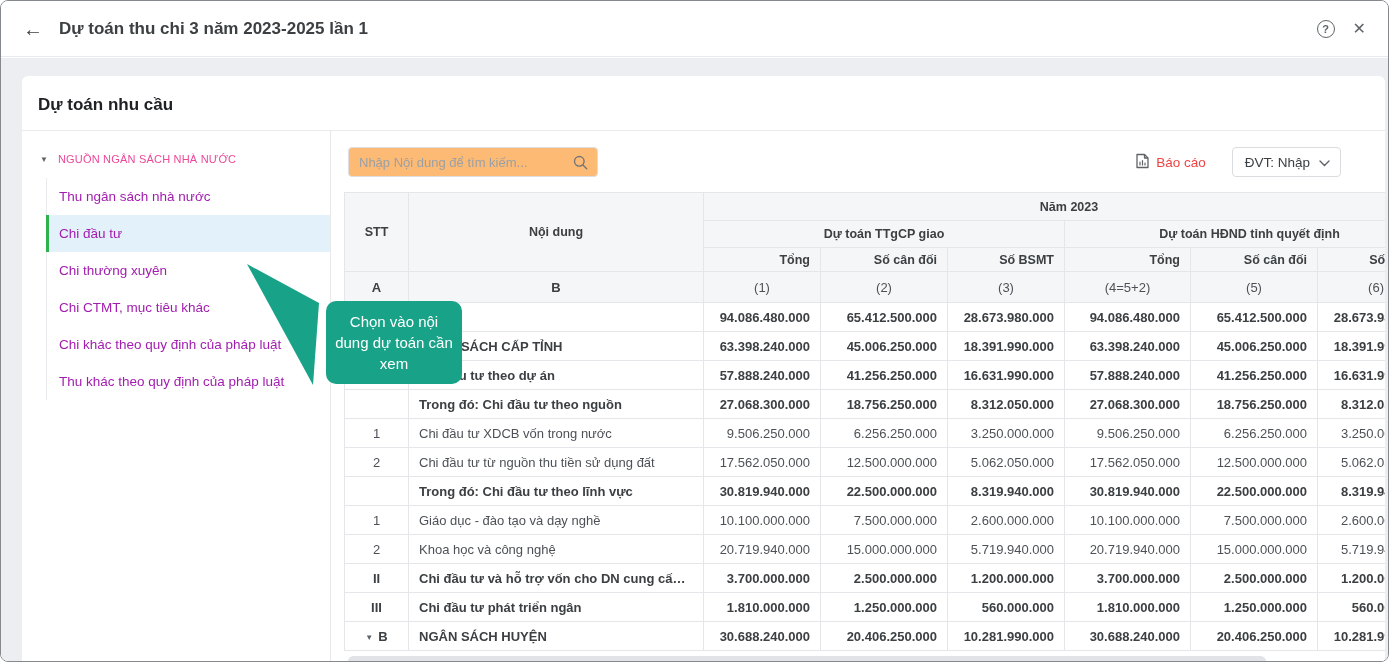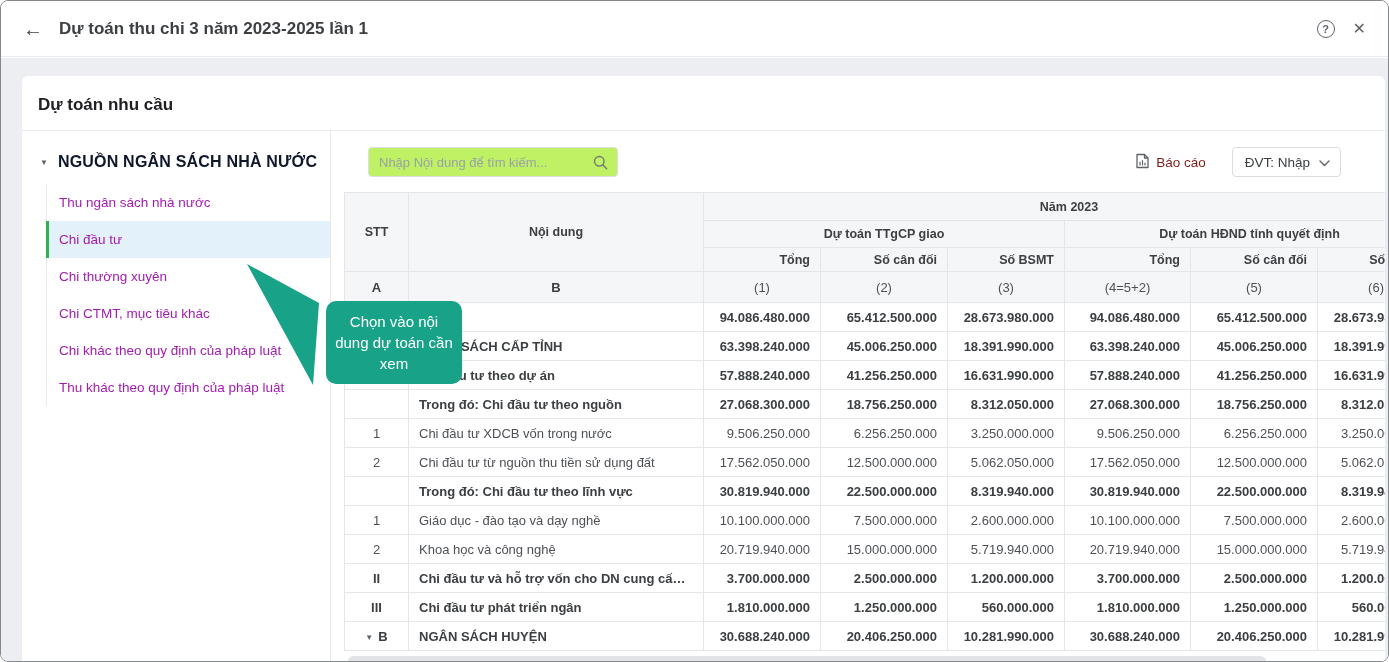--- a/index.html
+++ b/index.html
@@ -32,46 +32,46 @@
     position:absolute; top:57px; left:0; right:0; bottom:0;
     background:#eceef1; padding:18px 3px 0 21px;
   }
   .panel { background:#fff; height:100%; border-radius:6px 6px 0 0; display:flex; flex-direction:column; }
   .panel-title { font-size:17px; font-weight:bold; color:#202124; padding:19px 16px 15px; border-bottom:1px solid #ebebeb; }
   .panel-body { flex:1; display:flex; min-height:0; }
   
   .sidebar { width:309px; min-width:309px; border-right:1px solid #e8e8e8; padding:22px 0 0 18px; }
   .tree-header { display:flex; align-items:center; gap:10px; cursor:pointer; }
   .tree-caret { font-size:8px; color:#5f6368; }
-  .tree-header-label { font-size:16px; font-weight:bold; color:#0f172a; letter-spacing:.2px; }
+  .tree-header-label { font-size:11px; font-weight:normal; color:#ec4899; letter-spacing:.2px; }
   .tree-items { margin:13px 0 0 6px; border-left:1px solid #e8eaed; }
   .tree-item {
     position:relative; height:37px; display:flex; align-items:center;
     padding-left:12px; font-size:13.5px; color:#a21caf; cursor:pointer; white-space:nowrap;
   }
   .tree-item.selected { background:#e3f1fb; }
   .tree-item.selected::before {
     content:""; position:absolute; left:-1px; top:0; bottom:0; width:3px; background:#2fb14e;
   }
   
   .main { flex:1; min-width:0; padding:16px 0 0 13px; overflow:hidden; }
   .toolbar { display:flex; align-items:center; margin:0 44px 15px 4px; }
   .search-box {
     position:relative; width:250px; height:30px;
-    border:1px solid #dcdee1; border-radius:4px; background:#bef264;margin-left:20px;
+    border:1px solid #dcdee1; border-radius:4px; background:#fdba74;
   }
   .search-box input {
     border:none; outline:none; width:100%; height:100%;
     padding:0 32px 0 10px; font-size:13px; color:#3c4043;
     font-family:"Liberation Sans", sans-serif; background:transparent;
   }
   .search-box input::placeholder { color:#9aa0a6; }
   .search-glyph { position:absolute; right:9px; top:7px; cursor:pointer; }
   .toolbar-spacer { flex:1; }
-  .report-btn { display:flex; align-items:center; gap:7px; font-size:13.5px; color:#7f1d1d; cursor:pointer; }
+  .report-btn { display:flex; align-items:center; gap:7px; font-size:13.5px; color:#ef4444; cursor:pointer; }
   .unit-select {
     margin-left:26px; height:30px; border:1px solid #dadce0; border-radius:4px;
     display:flex; align-items:center; gap:9px; padding:0 10px 0 12px;
     font-size:13.5px; color:#3c4043; cursor:pointer; background:#fff;
   }
   
   .table-wrap { overflow:hidden; width:1045px; }
   table { border-collapse:collapse; table-layout:fixed; width:1090px; font-size:13px; }
   th, td { border:1px solid #e4e6e9; overflow:hidden; white-space:nowrap; }
   thead th { background:#f5f6f8; font-weight:bold; color:#3c4043; font-size:12.5px; padding:0 10px; }

